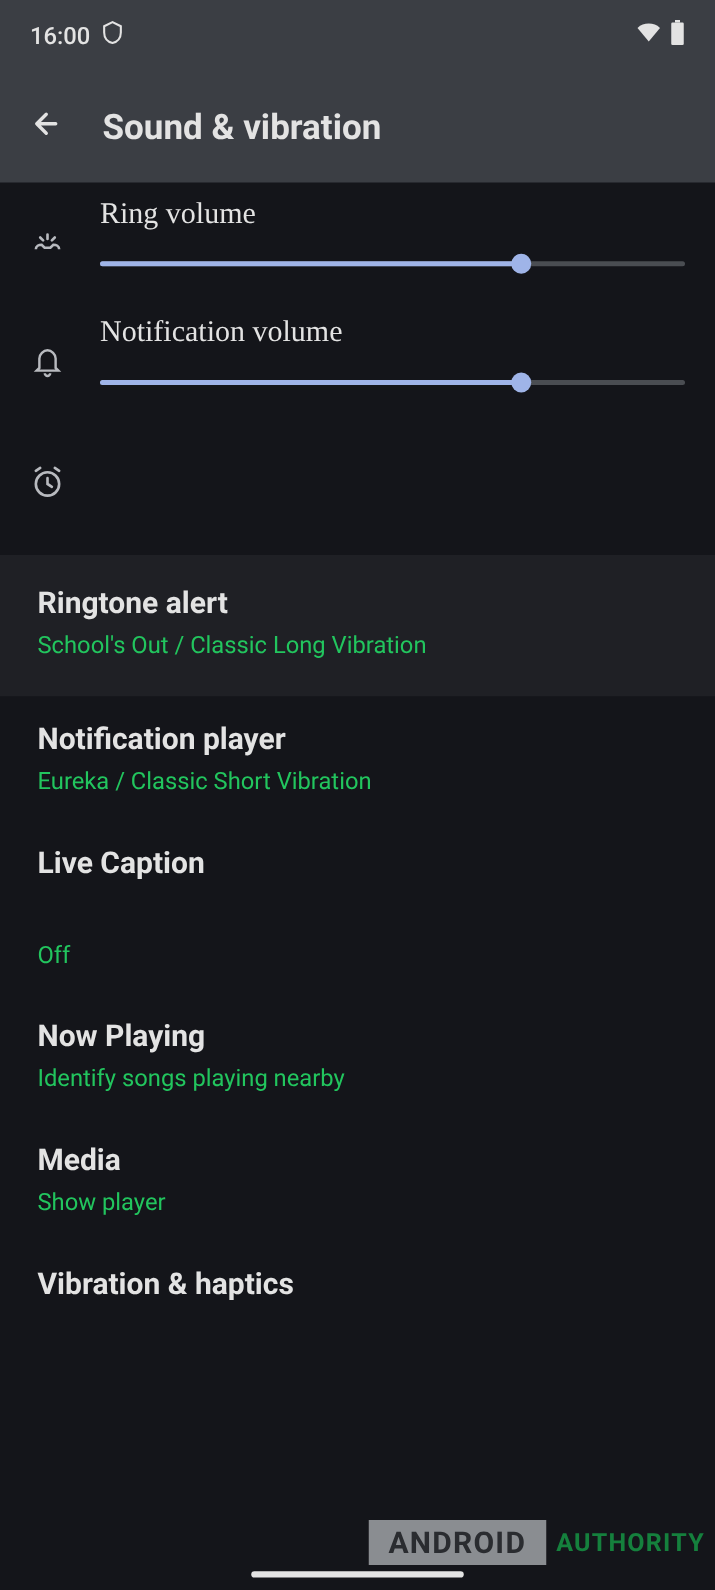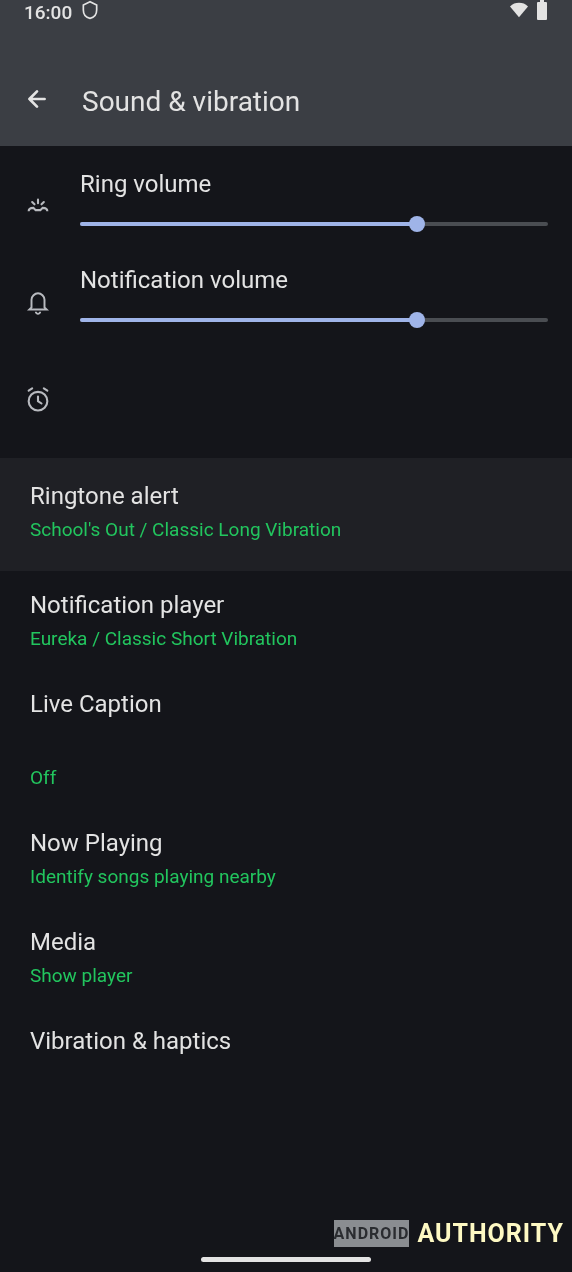--- a/index.html
+++ b/index.html
@@ -9,43 +9,44 @@
   background: #14151a;
   font-family: -apple-system, BlinkMacSystemFont, 'Segoe UI', Roboto, sans-serif;
   color: #e3e3e3;
   overflow: hidden;
   position: relative;
 }
 .status-bar {
   height: 56px;
   background: #3b3e44;
   display: flex;
-  align-items: flex-start;
+  align-items: center;
   justify-content: space-between;
   padding: 0 24px;
   font-size: 19px;
   font-weight: 500;
 }
 .status-left { display: flex; align-items: center; gap: 8px; }
 .status-right { display: flex; align-items: center; gap: 6px; }
 .header {
   height: 90px;
   background: #3b3e44;
   display: flex;
   align-items: center;
   padding: 0 24px;
   gap: 32px;
 }
 .header-title {
   font-size: 28px;
-  font-weight: 400;
+  font-weight: 700;
   color: #e3e3e3;
 }
 .slider-section {
-  padding: 24px 0 24px 0;
+  padding: 12px 0 24px 0;
+  font-family: Liberation Serif, serif;
 }
 .slider-row {
   display: flex;
   align-items: flex-start;
   padding: 0 24px;
   margin-bottom: 40px;
   gap: 28px;
 }
 .slider-icon {
   width: 28px;
@@ -88,21 +89,21 @@
 .settings-item {
   padding: 20px 30px;
 }
 .settings-item.highlighted {
   background: #1f2025;
   padding-top: 24px;
   padding-bottom: 30px;
 }
 .item-title {
   font-size: 24px;
-  font-weight: 400;
+  font-weight: 700;
   color: #e3e3e3;
   margin-bottom: 8px;
 }
 .item-subtitle {
   font-size: 19px;
   color: #22c55e;
 }
 .nav-indicator {
   position: absolute;
   bottom: 10px;
@@ -117,29 +118,29 @@
   position: absolute;
   right: 0;
   bottom: 20px;
   display: flex;
   align-items: center;
 }
 .watermark-box {
   background: #8a8d91;
   color: #2a2c30;
   font-weight: 700;
-  font-size: 16px;
-  padding: 4px 0;
+  font-size: 24px;
+  padding: 4px 16px;
   letter-spacing: 1px;
   margin-left: 22px;
 }
 .watermark-text {
-  color: #fef9c3;
-  font-weight: 700;
-  font-size: 25px;
+  color: #15803d;
+  font-weight: 700;
+  font-size: 20px;
   padding: 4px 8px;
   letter-spacing: 1px;
 }
 </style>
 </head>
 <body>
 
 <div class="status-bar">
   <div class="status-left">
     <span>16:00</span>

